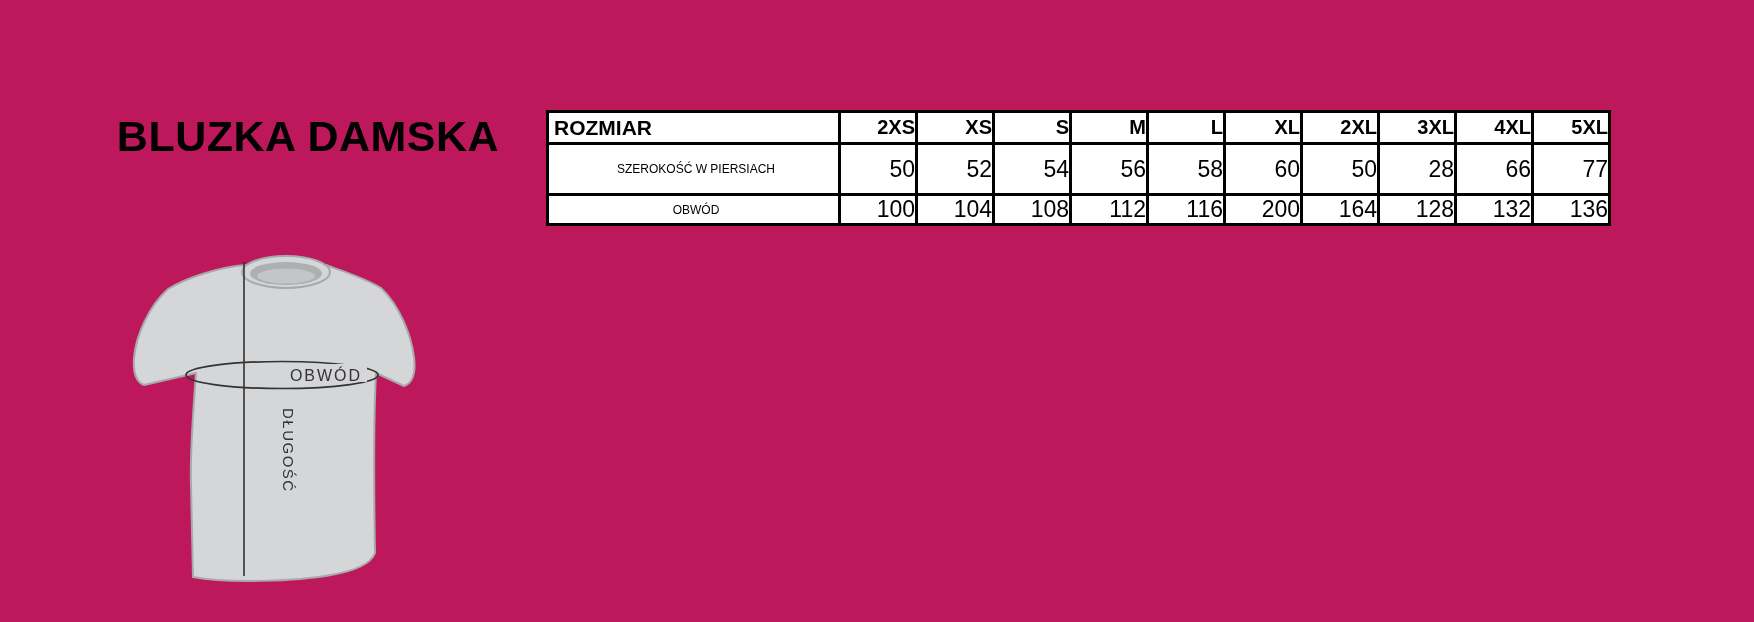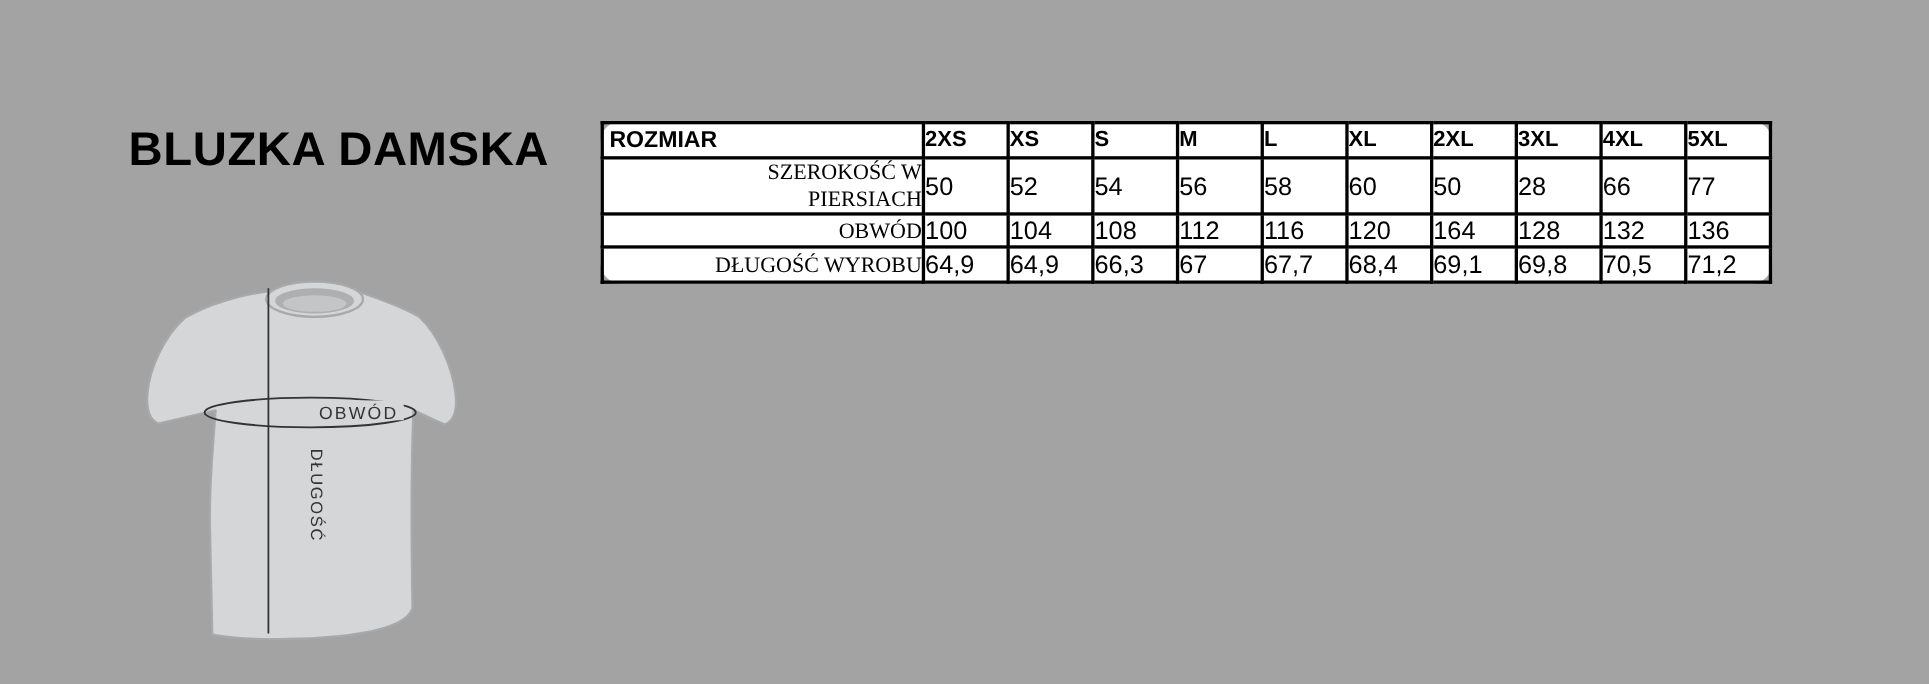--- a/index.html
+++ b/index.html
@@ -1,53 +1,52 @@
 <!DOCTYPE html>
 <html><head>
 <meta charset="utf-8">
 <style>
   html,body{margin:0;padding:0;background:#ffffff;}
   .canvas{
     position:relative;
     width:1754px;height:622px;
-    background:#a3a3a3;
+    background:#be185d;
     font-family:"Liberation Sans", sans-serif;
     color:#000;
     overflow:hidden;
   }
   
   .product-title{
     position:absolute;left:93px;top:110px;width:430px;
     text-align:center;font-weight:bold;font-size:43px;line-height:52px;
     letter-spacing:0.5px;color:#000;
   }
   
   .shirt-wrap{position:absolute;left:120px;top:245px;width:310px;height:340px;}
   
   .size-table{
     position:absolute;left:546px;top:110px;
     border-collapse:collapse;table-layout:fixed;width:1064px;
     background:#fff;
-    border-radius:19px;
   }
   .size-table th,.size-table td{
     border:3px solid #000;padding:0;margin:0;
-    text-align:left;vertical-align:middle;overflow:hidden;
+    text-align:right;vertical-align:middle;overflow:hidden;
     white-space:normal;
   }
   .size-table thead tr{height:32px;}
   .size-table tbody tr:nth-child(1){height:51px;}
   .size-table tbody tr:nth-child(2){height:30px;}
   .size-table tbody tr:nth-child(3){height:32px;}
   .size-table th{font-size:20px;font-weight:bold;}
   .size-table th.label-col{
     text-align:left;padding-left:5px;font-size:21px;font-weight:bold;
   }
   .size-table td.label-col{
-    text-align:right;padding-left:5px;font-size:20px;font-weight:normal;font-family:Liberation Serif, serif;
+    text-align:center;padding-left:5px;font-size:12px;font-weight:normal;
   }
   .size-table td.value{font-size:23px;font-weight:normal;}
   .label-inner{display:inline-block;max-width:205px;line-height:24px;vertical-align:middle;}
 </style>
 </head>
 <body>
 
 <div class="canvas">
 
   <div class="product-title">
@@ -123,35 +122,22 @@
           <td class="value">66</td>
           <td class="value">77</td>
         </tr>
         <tr>
           <td class="label-col"><span class="label-inner">OBWÓD</span></td>
           <td class="value">100</td>
           <td class="value">104</td>
           <td class="value">108</td>
           <td class="value">112</td>
           <td class="value">116</td>
-          <td class="value">120</td>
+          <td class="value">200</td>
           <td class="value">164</td>
           <td class="value">128</td>
           <td class="value">132</td>
           <td class="value">136</td>
-        </tr>
-        <tr>
-          <td class="label-col"><span class="label-inner">DŁUGOŚĆ WYROBU</span></td>
-          <td class="value">64,9</td>
-          <td class="value">64,9</td>
-          <td class="value">66,3</td>
-          <td class="value">67</td>
-          <td class="value">67,7</td>
-          <td class="value">68,4</td>
-          <td class="value">69,1</td>
-          <td class="value">69,8</td>
-          <td class="value">70,5</td>
-          <td class="value">71,2</td>
         </tr>
       </tbody>
   </table>
 
 </div>
 
 </body></html>

